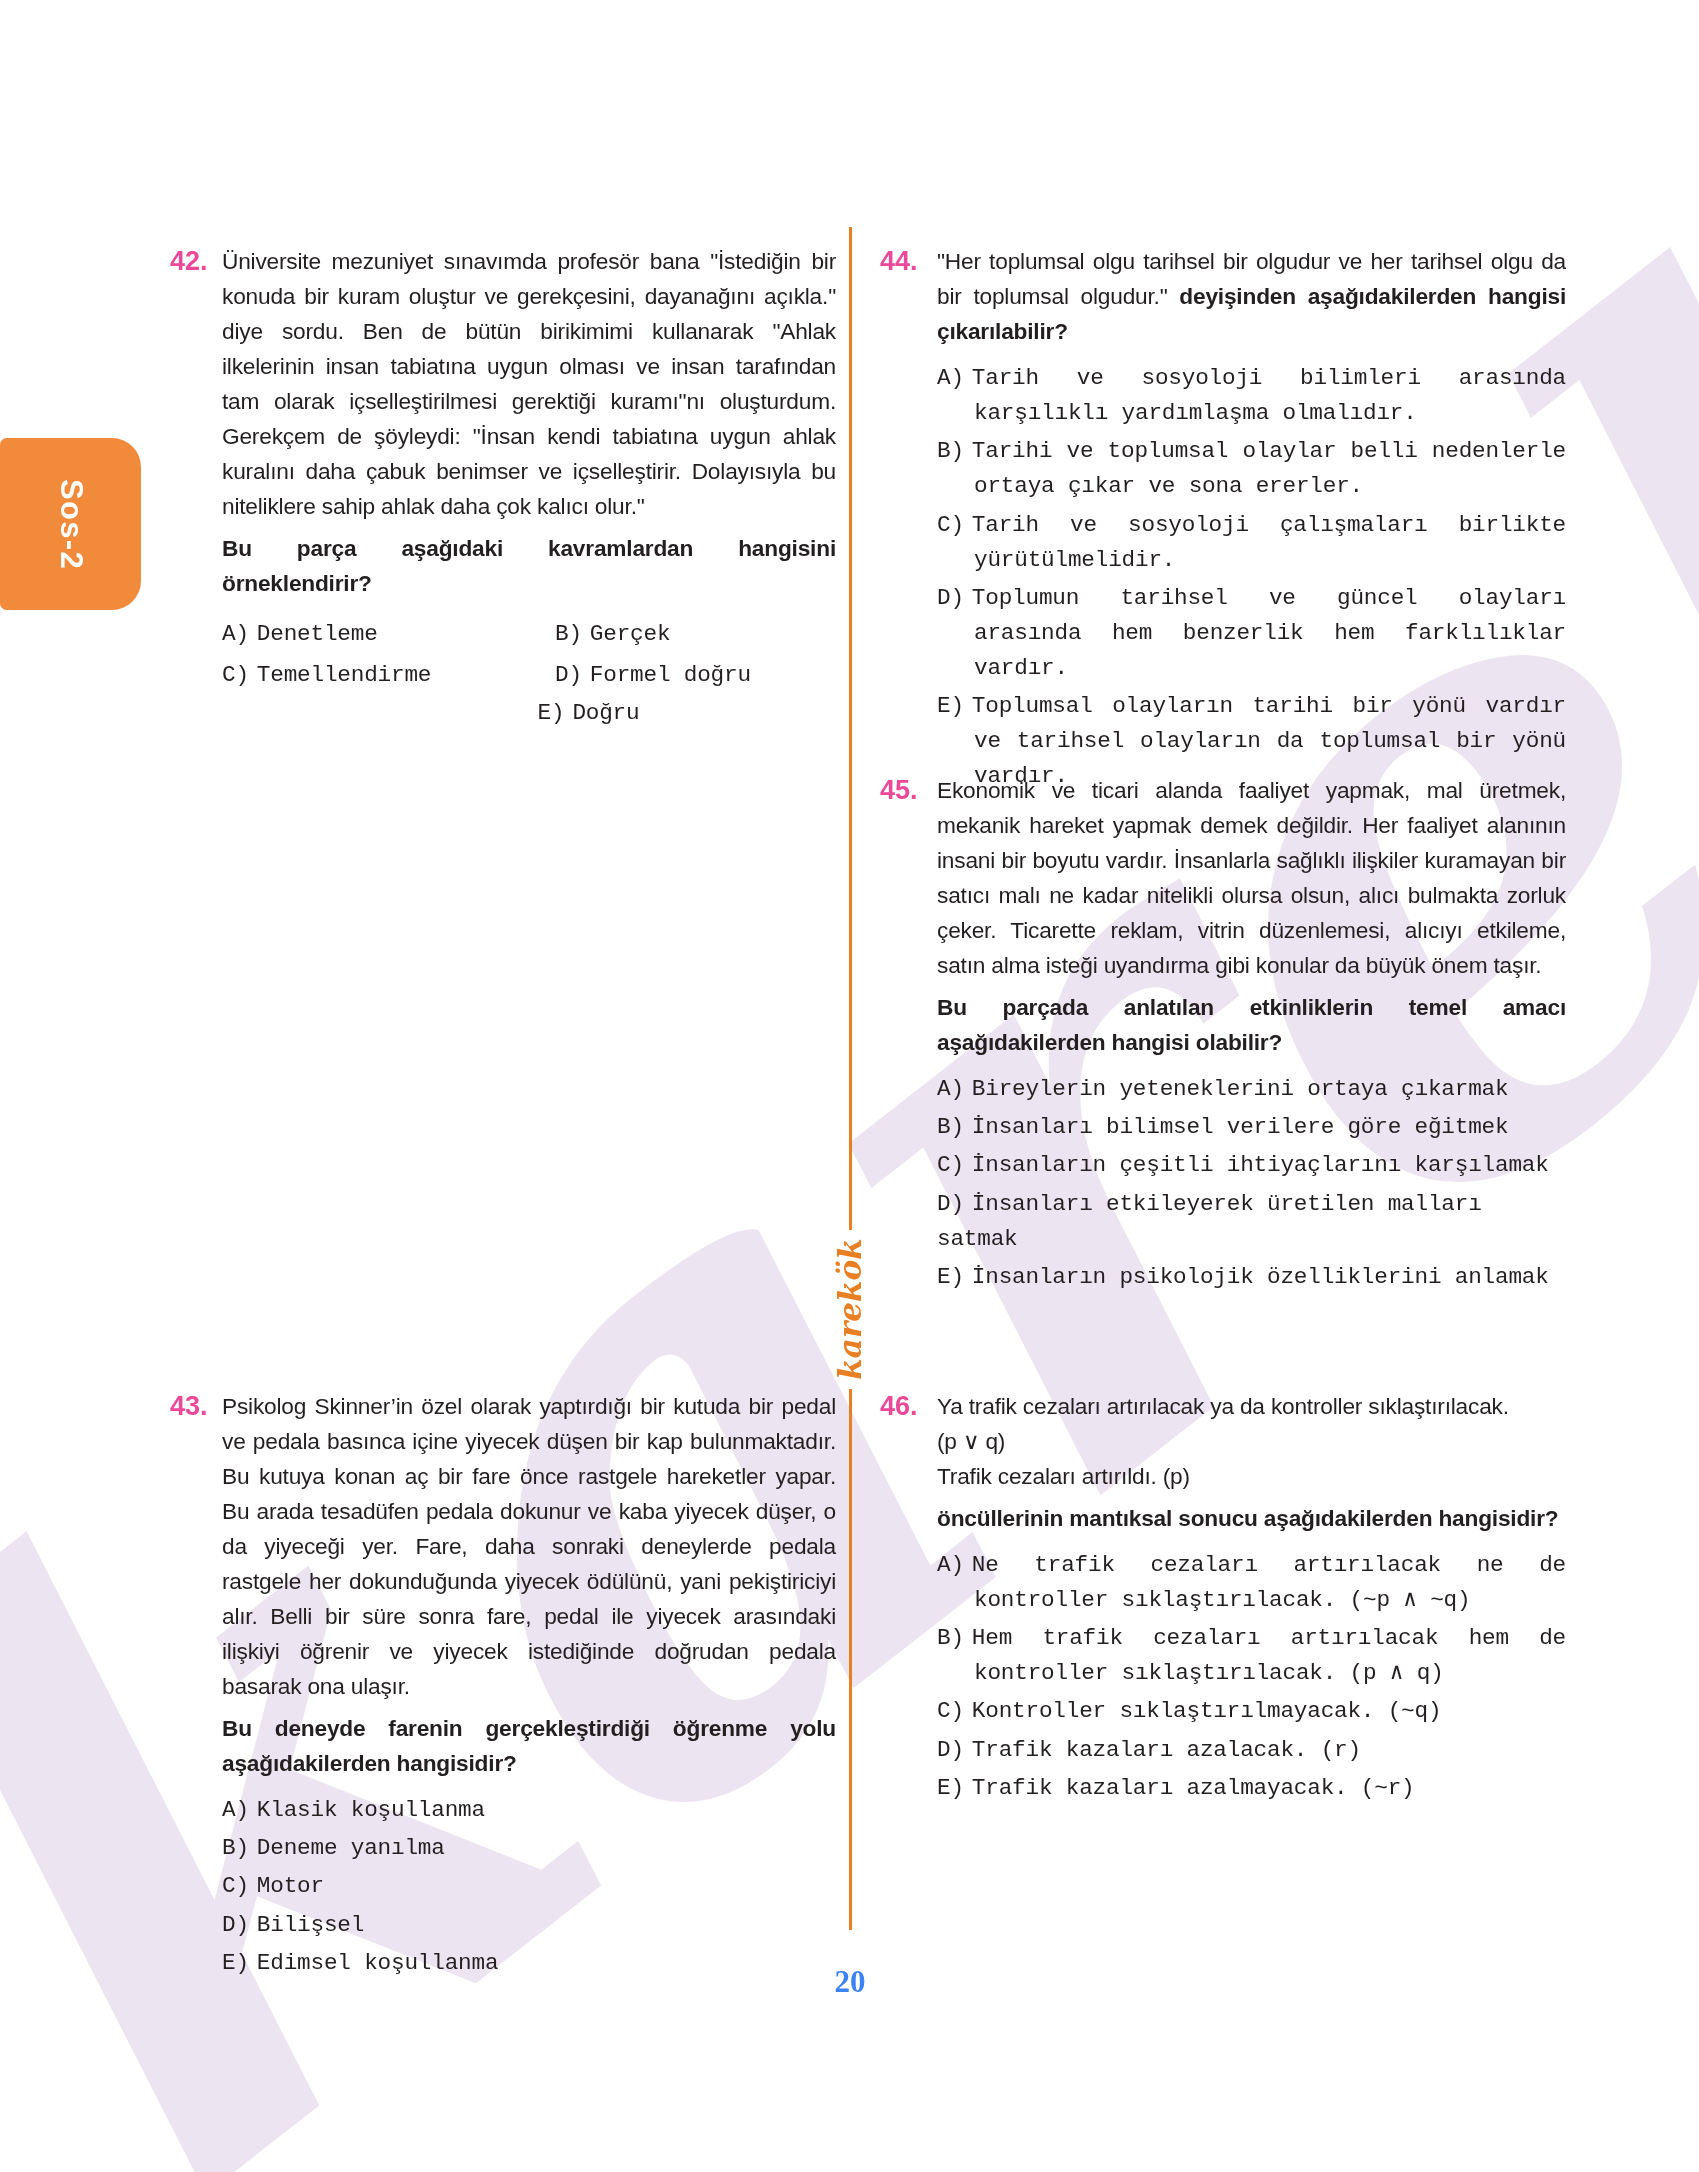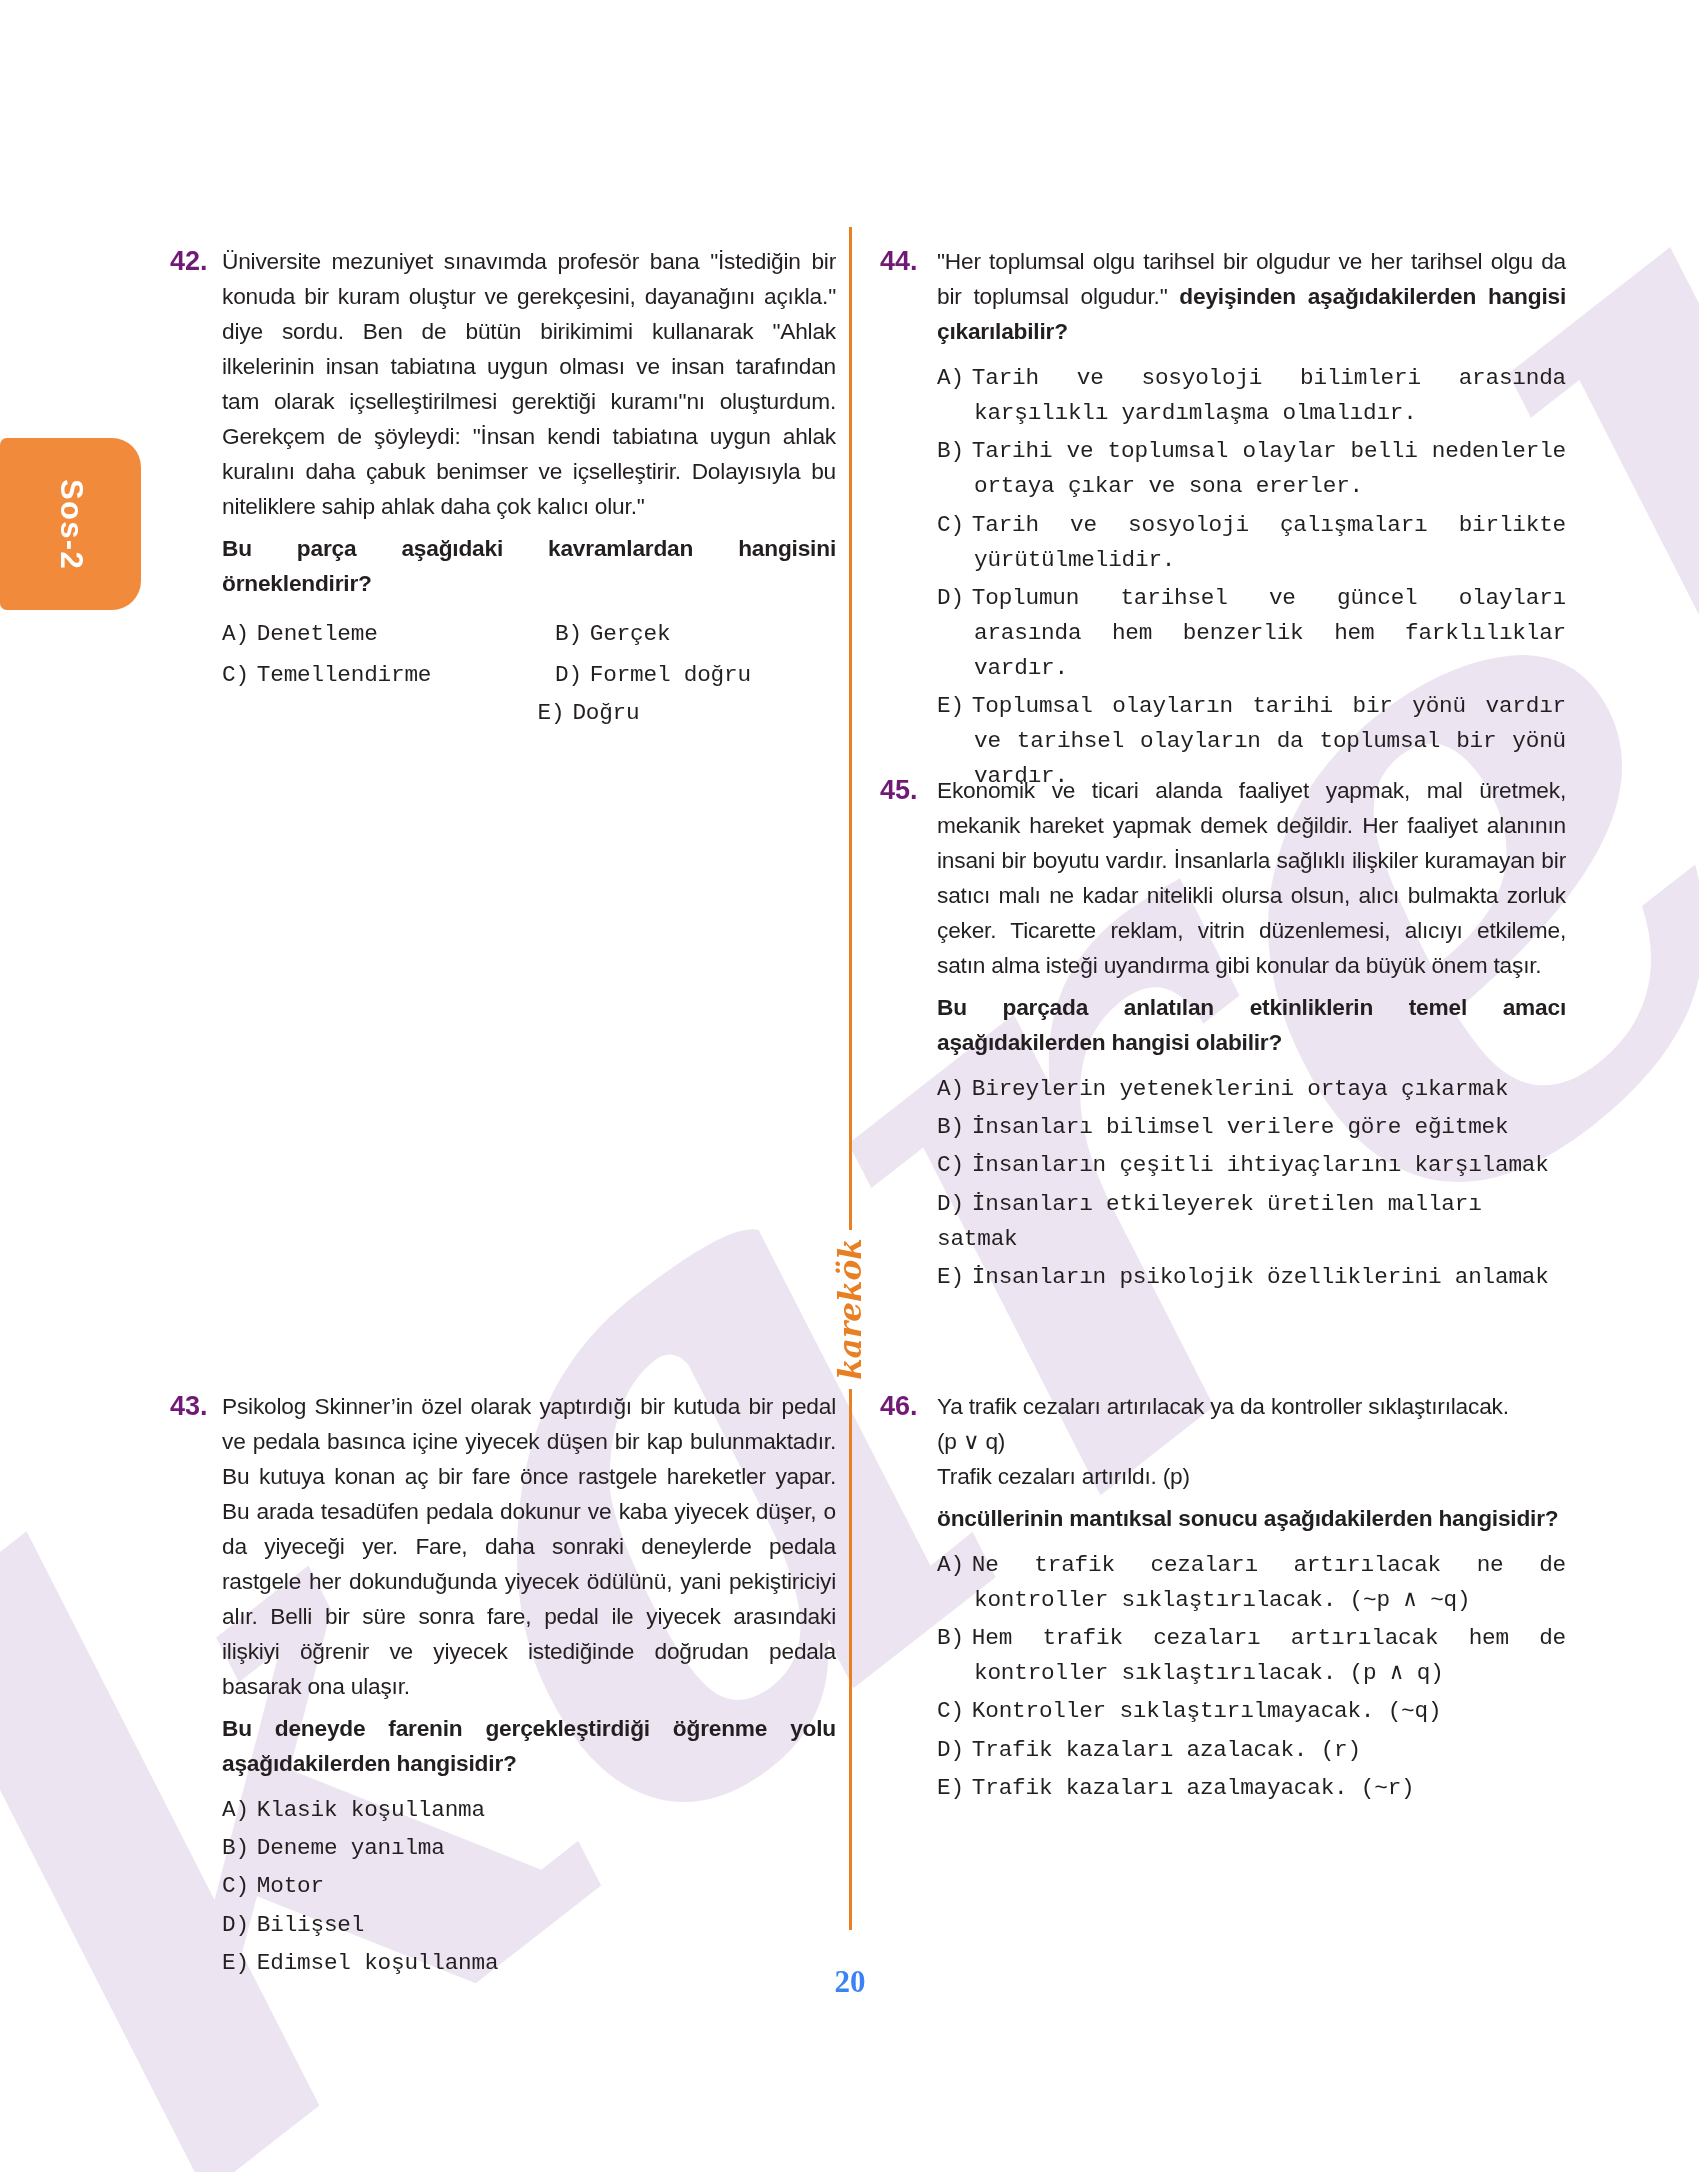--- a/index.html
+++ b/index.html
@@ -37,21 +37,21 @@
   }
   
   .page-number {
     position:absolute; top:1964px; left:0; width:1700px; text-align:center;
     font-family:"Liberation Serif", serif; font-weight:bold; font-size:31px;
     color:#3b82f6; z-index:1;
   }
   
   .q { position:absolute; z-index:1; font-size:22.7px; line-height:35px; letter-spacing:-0.2px; }
   .qnum {
-    position:absolute; left:0; top:0; color:#701a75; font-weight:bold; font-size:27px;
+    position:absolute; left:0; top:0; color:#ec4899; font-weight:bold; font-size:27px;
     line-height:35px; letter-spacing:0;
   }
   .q.left  .qbody { margin-left:52px; }
   .q.right .qbody { margin-left:57px; }
   .para { margin:0; text-align:justify; }
   .stem { margin:6.7px 0 0 0; font-weight:bold; text-align:justify; }
   .stem-inline { font-weight:bold; }
   .opts { margin-top:12px; }
   .opt { margin-top:3.3px;font-family:Liberation Mono, monospace; }
   .opt-hang { padding-left:37px; text-indent:-37px; text-align:justify; }

